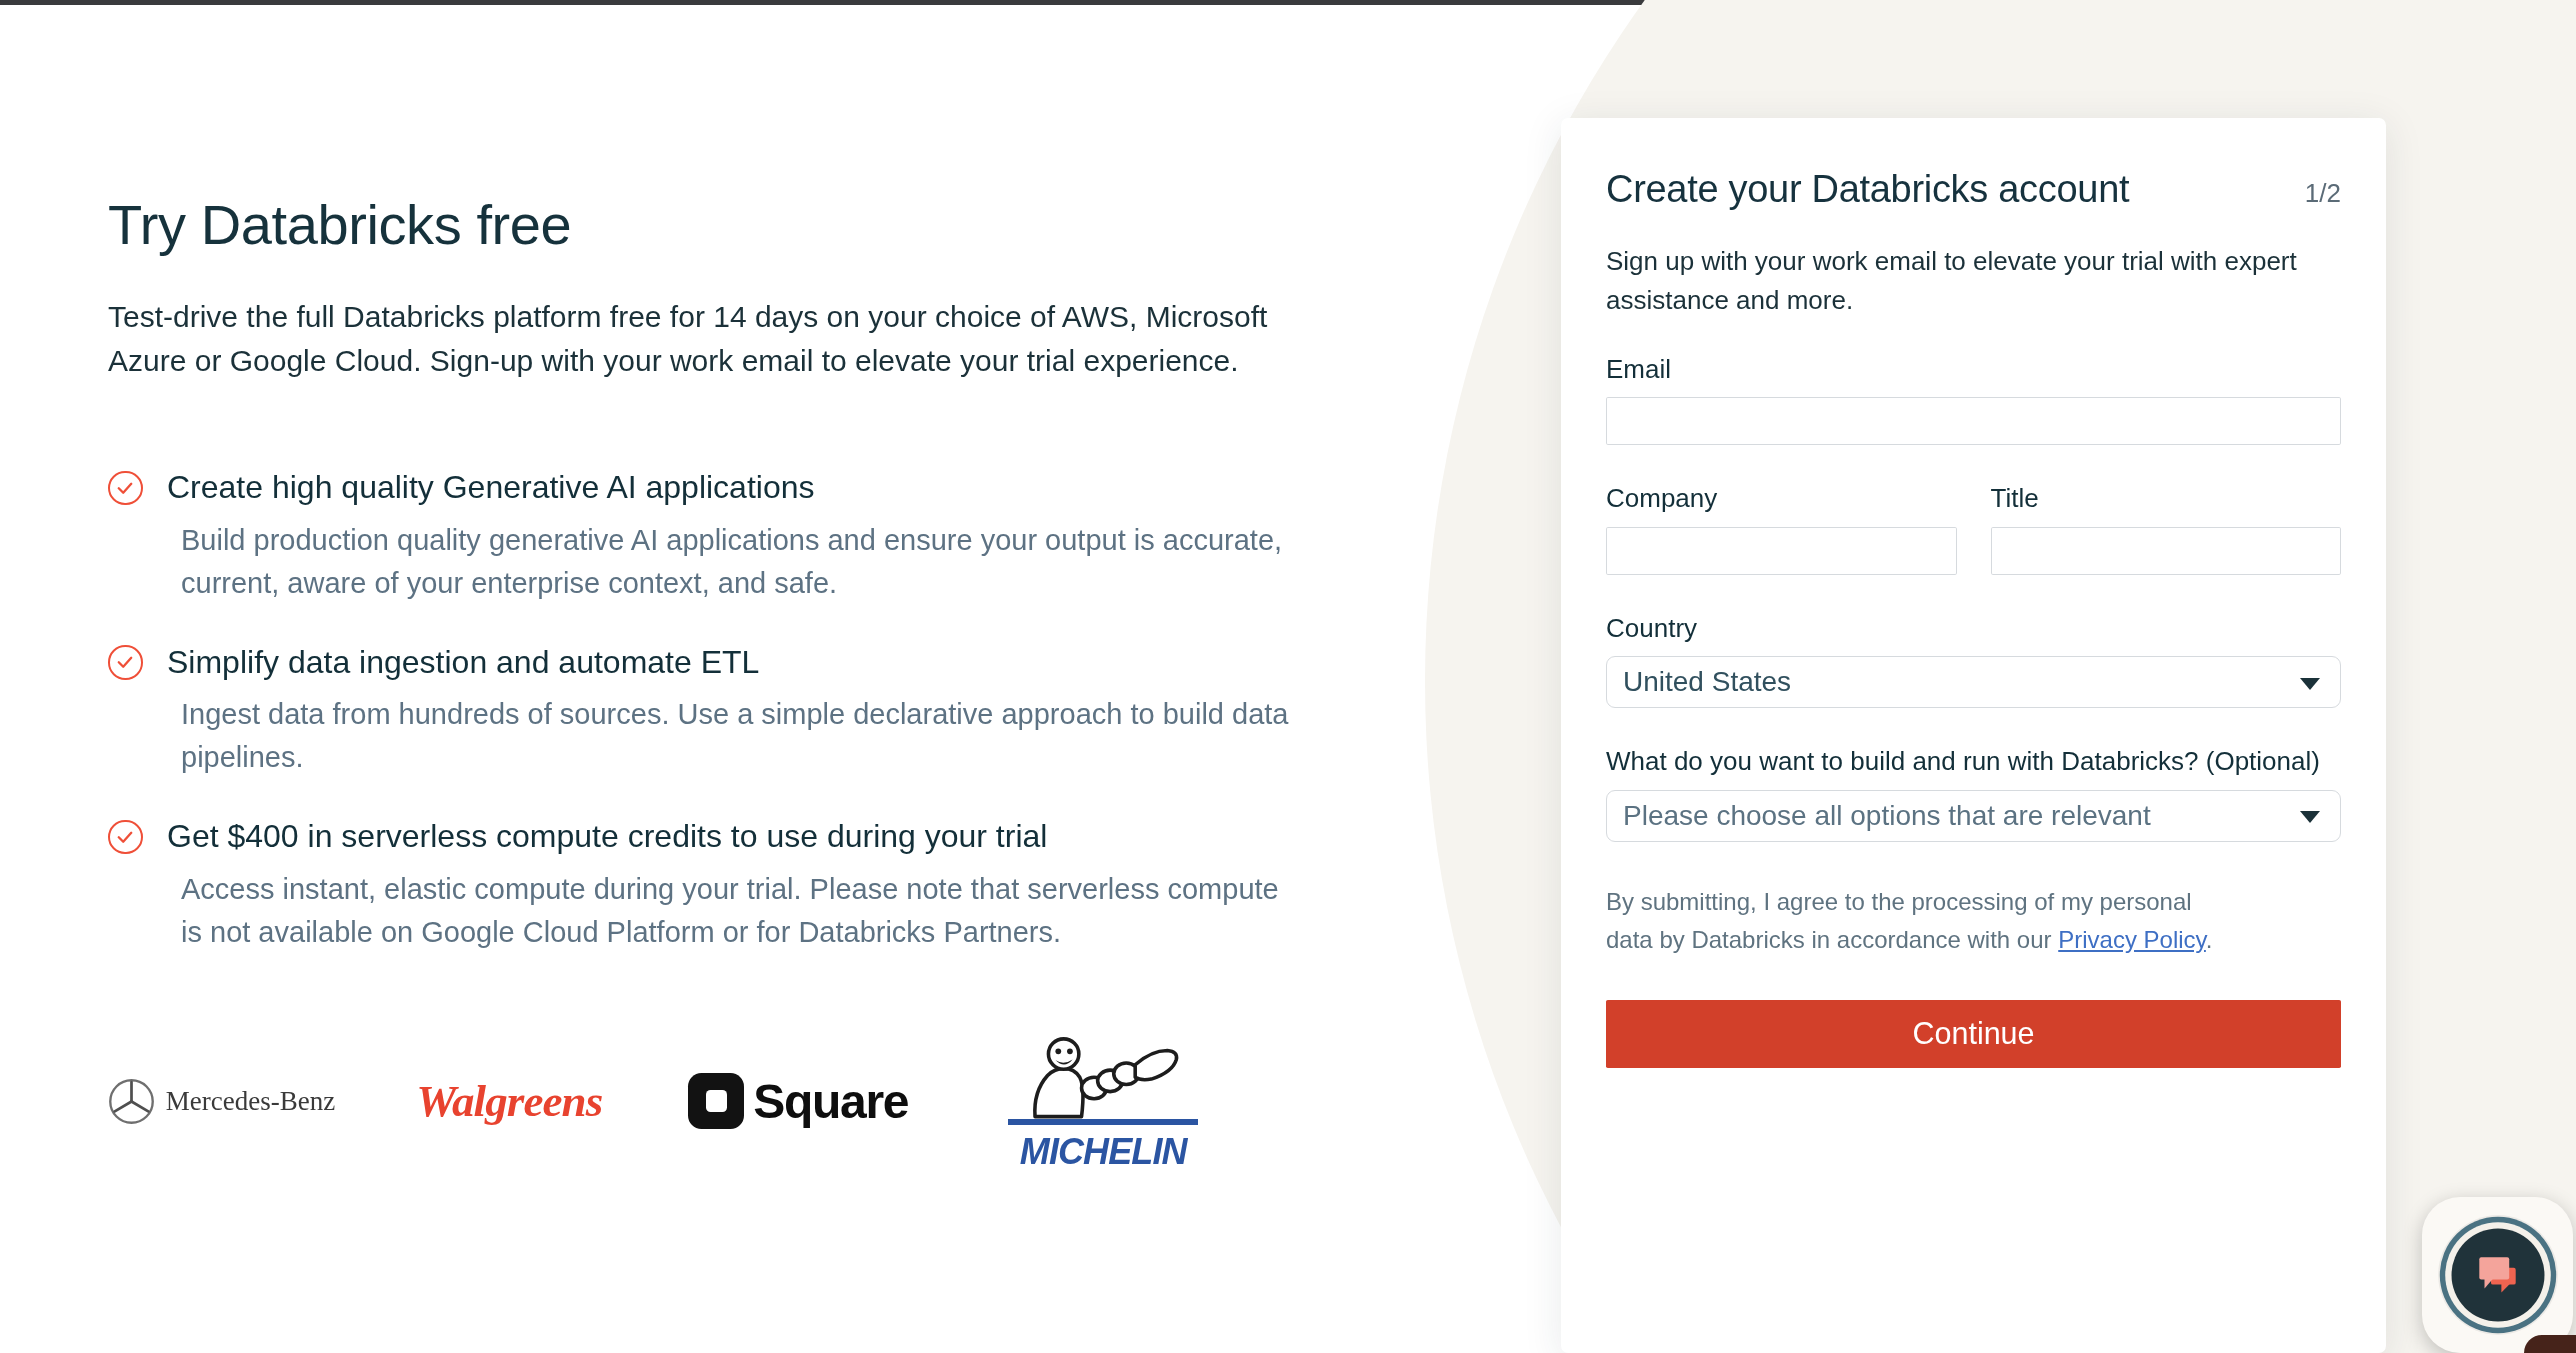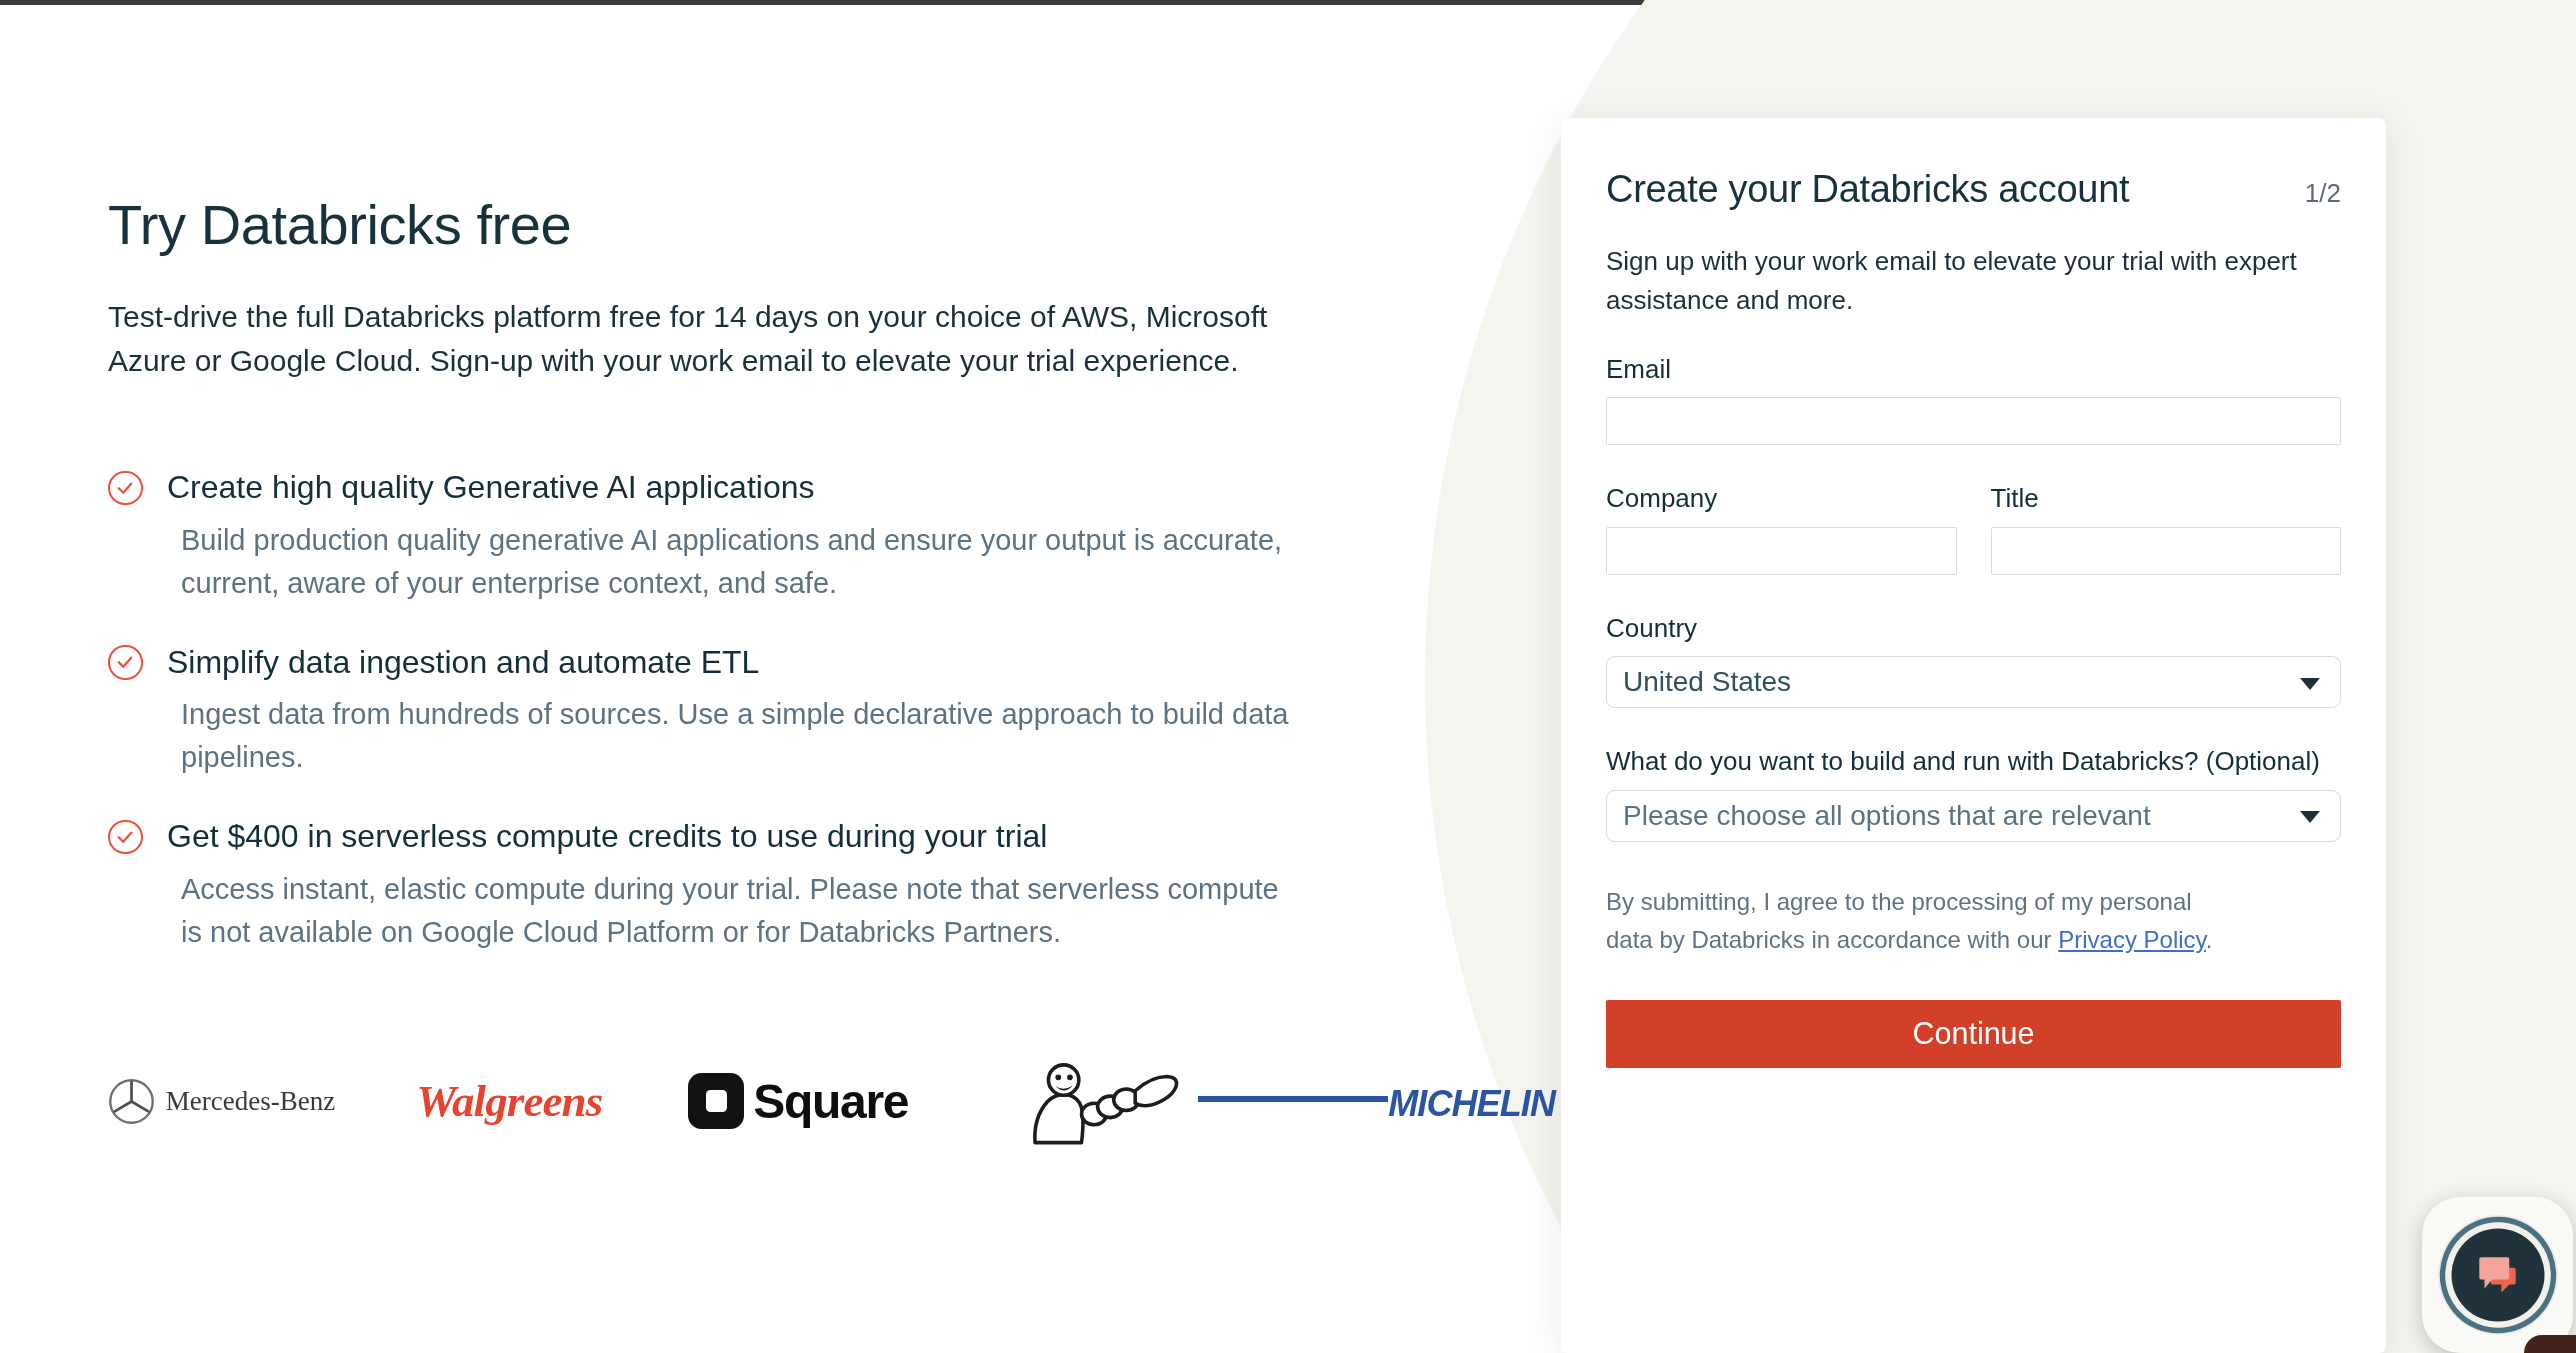--- a/index.html
+++ b/index.html
@@ -26,21 +26,21 @@
 
   
   .logos{position:absolute;left:108px;top:1025px;height:152px;display:flex;align-items:center;}
   .logo-item{display:flex;align-items:center;}
   .mb-text{font-family:"Liberation Serif",serif;font-size:27px;color:#3a3a3a;margin-left:10.8px;}
   .walgreens{margin-left:81px;font-family:"Liberation Serif",serif;font-style:italic;font-weight:bold;font-size:45px;color:#e8432f;letter-spacing:-0.9px;}
   .square{margin-left:86px;}
   .sq-icon{width:56px;height:56px;background:#121212;border-radius:13.4px;display:flex;align-items:center;justify-content:center;}
   .sq-hole{width:21.5px;height:21.5px;background:#ffffff;border-radius:4.5px;}
   .sq-text{font-size:48px;font-weight:bold;letter-spacing:-1.3px;color:#0e0e0e;margin-left:9px;}
-  .michelin{margin-left:100px;display:flex;flex-direction:row;align-items:center;}
+  .michelin{margin-left:100px;display:flex;flex-direction:column;align-items:center;}
   .mi-line{width:190px;height:6.3px;background:#2b55a2;margin-top:-3.6px;}
   .mi-text{margin-top:5.4px;font-size:36px;font-weight:bold;font-style:italic;color:#2b55a2;letter-spacing:-0.9px;}
 
   
   .card{position:absolute;left:1561px;top:118px;width:825px;height:1235px;background:#ffffff;
         border-radius:7.2px;box-shadow:0 7.2px 39px rgba(27,49,57,0.10);box-sizing:border-box;padding:50px 45px;}
   .card-head{display:flex;align-items:baseline;justify-content:space-between;}
   .card-title{font-size:38px;font-weight:400;color:#16323e;letter-spacing:-0.3px;}
   .card-step{font-size:26px;color:#5b6b77;}
   .card-sub{margin-top:30.5px;font-size:26px;line-height:39px;color:#1b3139;}

